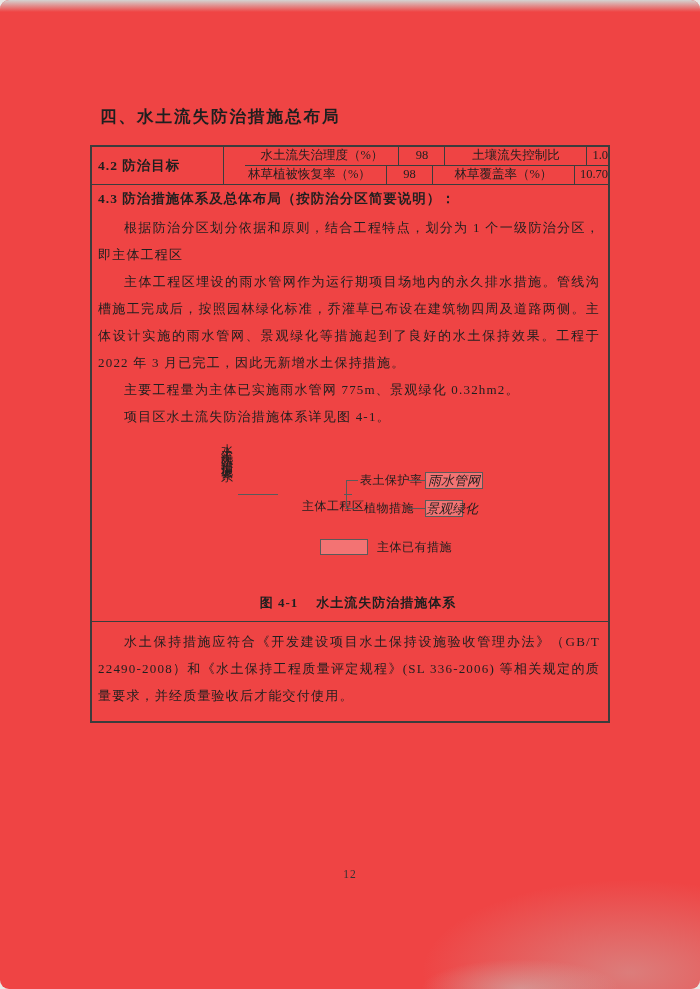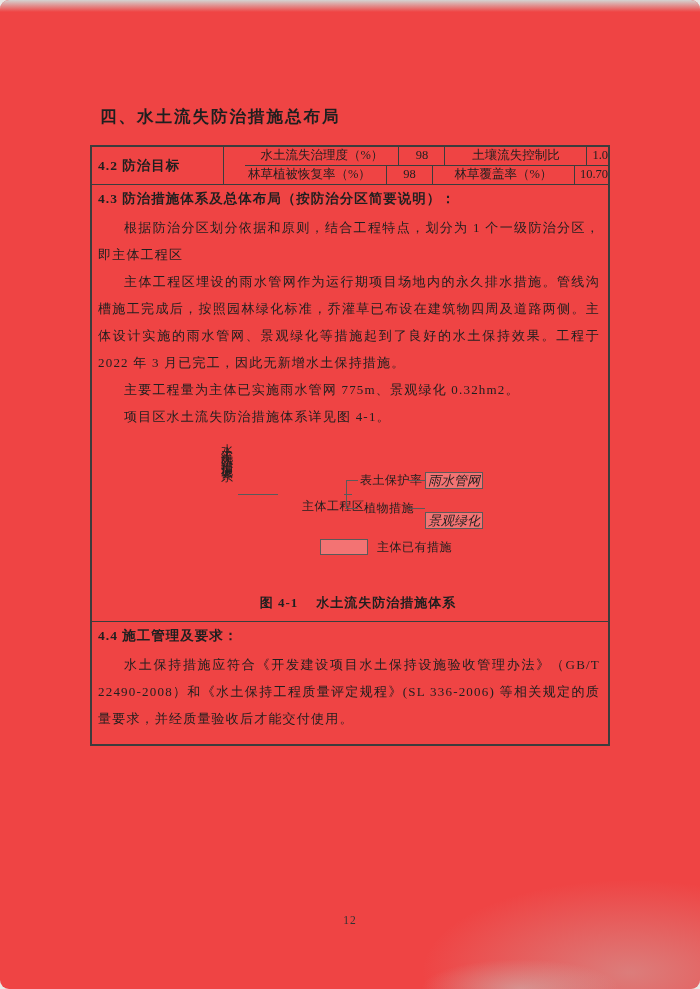--- a/index.html
+++ b/index.html
@@ -76,21 +76,21 @@
     font-style:italic;
   }
   .fig-caption{
     text-align:center;font-weight:bold;font-size:13px;letter-spacing:1px;
     margin:4px 0 9px 16px;
   }
   .fig-caption .cap-prefix{margin-right:18px;}
 
   .row44{padding-bottom:12px;}
   .page-number{
-    position:absolute;left:0;right:0;top:914px;text-align:center;
+    position:absolute;left:0;right:0;top:868px;text-align:center;
     font-size:11.5px;letter-spacing:1px;color:#333;
   }
 </style>
 </head>
 <body>
 
 <div class="page">
   <div class="scan-top"></div>
   <div class="scan-smudge"></div>
   <div class="scan-smudge2"></div>
@@ -134,32 +134,31 @@
         <div class="flv" style="left:254px;top:48px;height:28px;"></div>
 
         <div class="fl" style="left:254px;top:48px;width:12px;"></div>
         <div class="fnode" style="left:268px;top:41px;">表土保护率</div>
         <div class="fl" style="left:316px;top:48px;width:17px;"></div>
         <div class="fbox" style="left:333px;top:40px;width:58px;height:17px;">雨水管网</div>
 
         <div class="fl" style="left:254px;top:76px;width:12px;"></div>
         <div class="fnode" style="left:272px;top:69px;">植物措施</div>
         <div class="fl" style="left:316px;top:76px;width:17px;"></div>
-        <div class="fbox" style="left:333px;top:80px;width:58px;height:17px;">景观绿化</div>
+        <div class="fbox" style="left:333px;top:68px;width:38px;height:17px;">景观绿化</div>
 
         <div class="fbox" style="left:228px;top:107px;width:48px;height:16px;"></div>
         <div class="fnode" style="left:285px;top:108px;">主体已有措施</div>
       </div>
 
       <div class="fig-caption">
         <span class="cap-prefix">图 4-1</span><span>水土流失防治措施体系</span>
       </div>
     </div>
 
     <div class="row44">
-      <div class="sec-head">4.4 施工管理及要求：</div>
       <p class="para first">水土保持措施应符合《开发建设项目水土保持设施验收管理办法》（GB/T 22490-2008）和《水土保持工程质量评定规程》(SL 336-2006) 等相关规定的质量要求，并经质量验收后才能交付使用。</p>
     </div>
 
   </div>
 
   <div class="page-number">12</div>
 </div>
 
 </body></html>

